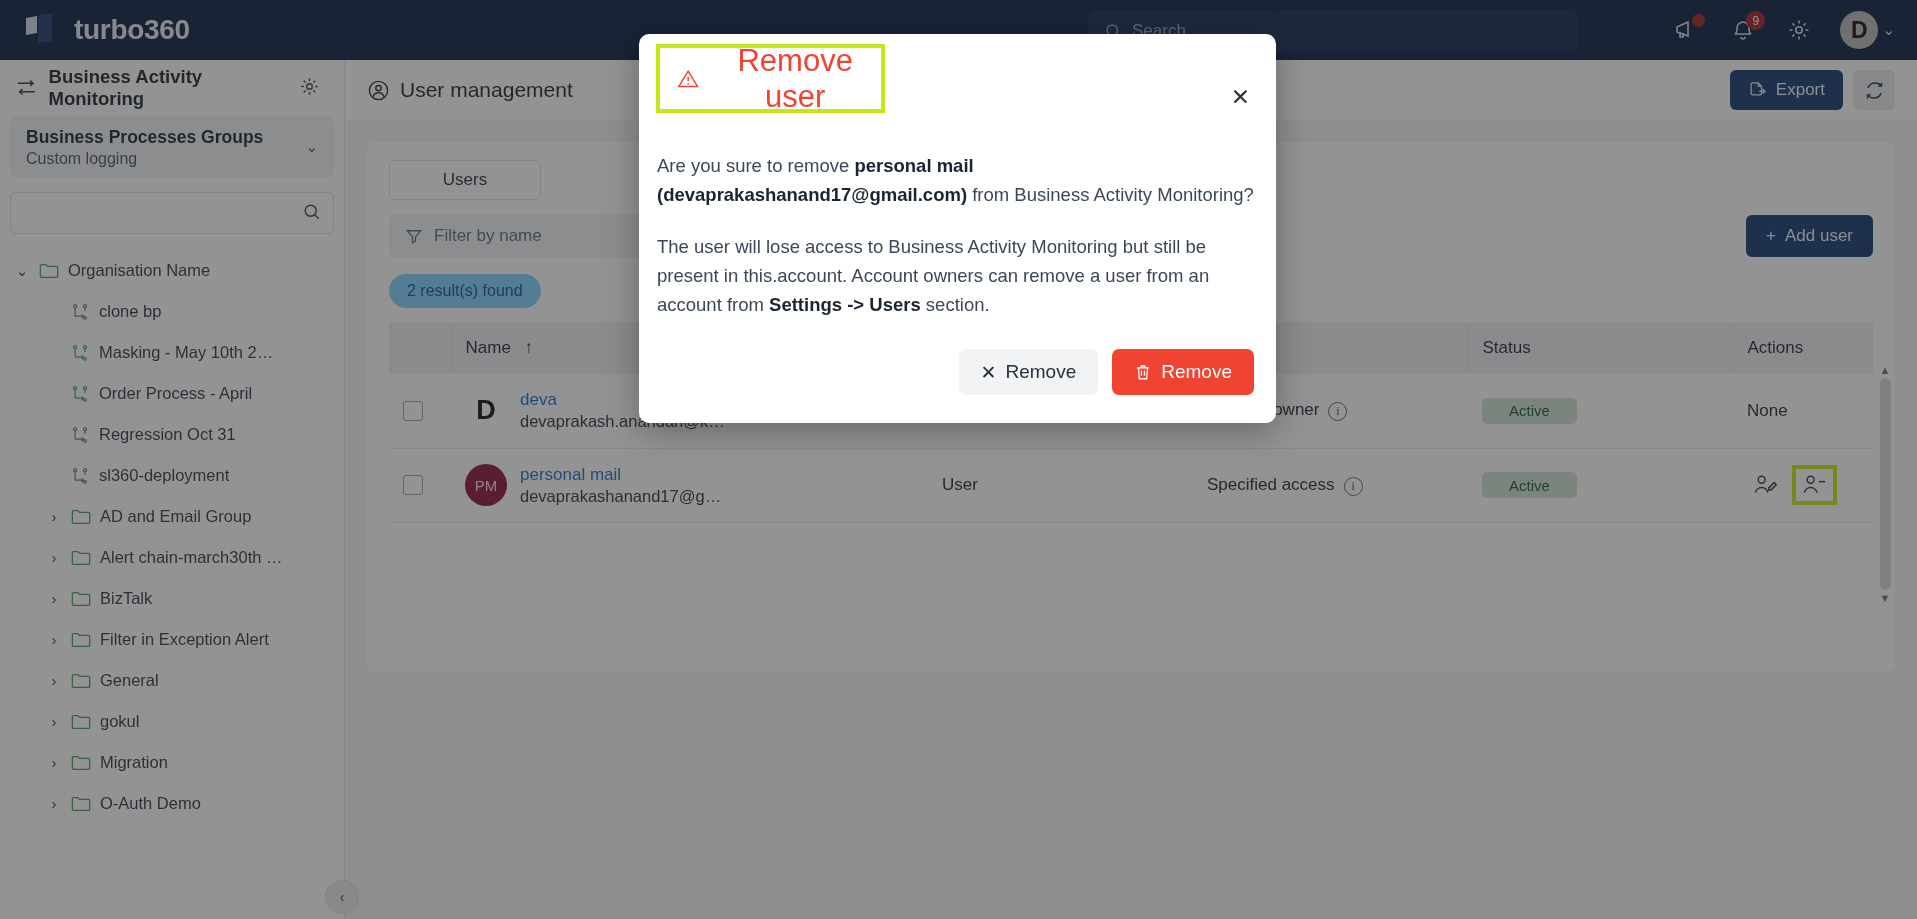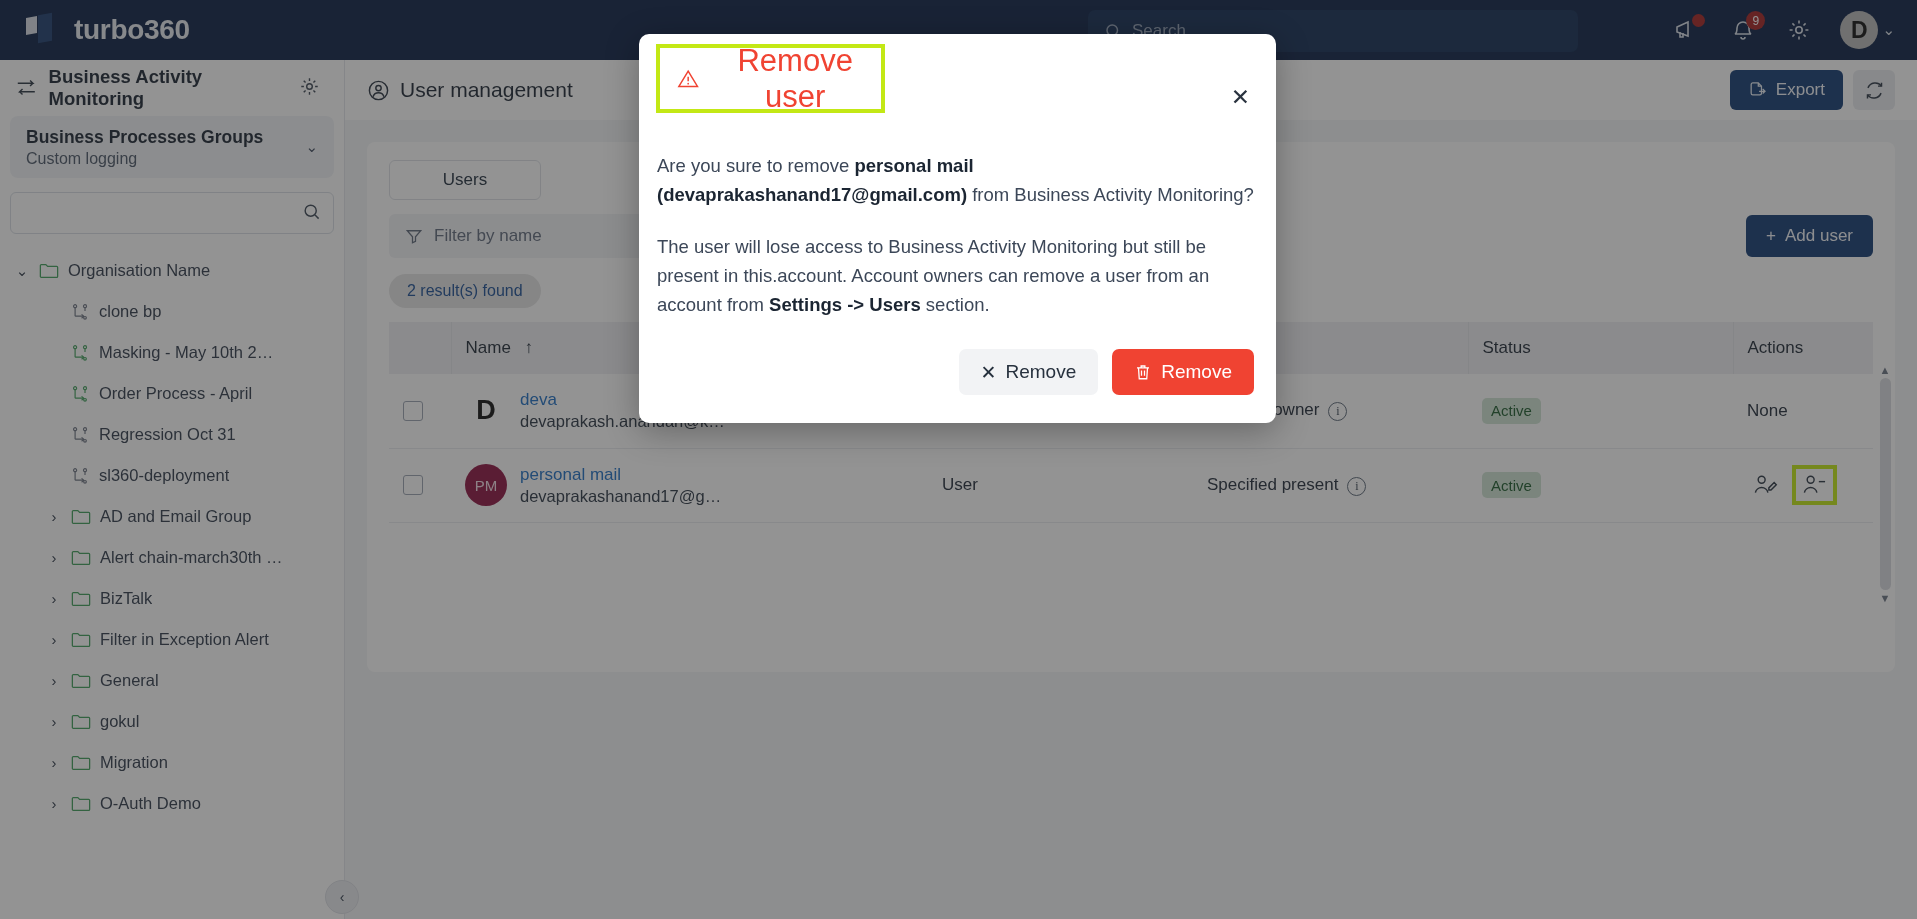--- a/index.html
+++ b/index.html
@@ -143,21 +143,21 @@
     padding: 0 20px; font-size: 17px; cursor: pointer;
   }
   .btn-editperm {
     height: 42px; border: 1px solid #dcdfe5; border-radius: 6px; color: #7b8694;
     display: flex; align-items: center; gap: 9px; padding: 0 18px;
     font-size: 17px; cursor: pointer; background: #fff;
   }
   .chip {
     margin: 16px 0 0 22px; display: inline-flex; align-items: center;
     height: 34px; padding: 0 18px; border-radius: 17px;
-    background: #e5e5e5; color: #1d4f94; font-size: 16px;
+    background: #7dd3fc; color: #1d4f94; font-size: 16px;
   }
   table { width: calc(100% - 44px); margin: 14px 22px 0 22px; border-collapse: collapse; }
   thead th {
     background: #eeeff2; text-align: left; font-weight: 400;
     font-size: 17px; color: #1e2835; height: 52px; padding: 0 14px;
     border-right: 1px solid #e2e4e9;
   }
   thead th:last-child { border-right: none; }
   tbody td {
     height: 74px; font-size: 17px; color: #222c3a; padding: 0 14px;
@@ -170,21 +170,21 @@
   .namecell { display: flex; align-items: center; gap: 13px; }
   .av-plain { font-size: 27px; font-weight: 700; color: #111; width: 42px; text-align: center; }
   .av-circ {
     width: 42px; height: 42px; border-radius: 50%; background: #8d1240;
     color: #f3dbe4; font-size: 15px; display: flex;
     align-items: center; justify-content: center; flex: 0 0 auto;
   }
   .nm-link { color: #1e6fc4; font-size: 17px; cursor: pointer; }
   .nm-mail { color: #2b3644; font-size: 16.5px; margin-top: 2px; }
   .badge-active {
-    display: inline-flex; align-items: center; height: 26px; padding: 0 9px;
+    display: inline-flex; align-items: center; height: 26px; padding: 0 27px;
     border-radius: 5px; background: #cfe3d3; color: #1c5a2c; font-size: 15px;
   }
   .info-i {
     display: inline-flex; align-items: center; justify-content: center;
     width: 19px; height: 19px; border: 1.4px solid #5c6878; border-radius: 50%;
     font-size: 12px; color: #3a4654; margin-left: 9px; cursor: pointer;
     font-family: "Liberation Serif", serif;
   }
   .act-icons { display: flex; align-items: center; gap: 12px; }
   .hl-box { outline: 4px solid #c3e815; outline-offset: 0px; }
@@ -568,21 +568,21 @@
               <td>
                 <div class="namecell">
                   <div class="av-circ">PM</div>
                   <div>
       <div class="nm-link">personal mail</div>
       <div class="nm-mail">devaprakashanand17@g…</div>
     </div>
                 </div>
               </td>
               <td>User</td>
-              <td><span>Specified present</span><span class="info-i">i</span></td>
+              <td><span>Specified access</span><span class="info-i">i</span></td>
               <td><span class="badge-active">Active</span></td>
               <td>
                 <div class="act-icons">
                   <span class="act-btn ">
                     <svg width="25" height="24" viewBox="0 0 26 24" fill="none" stroke="#2b3643" stroke-width="1.5">
                       <circle cx="9" cy="6.5" r="3.6"></circle>
                       <path d="M2.5 20a6.6 6.6 0 0 1 13 0"></path>
                       <path d="M16.5 15 22 9.5l2.2 2.2L18.7 17.2H16.5z"></path>
                     </svg>
                   </span>

